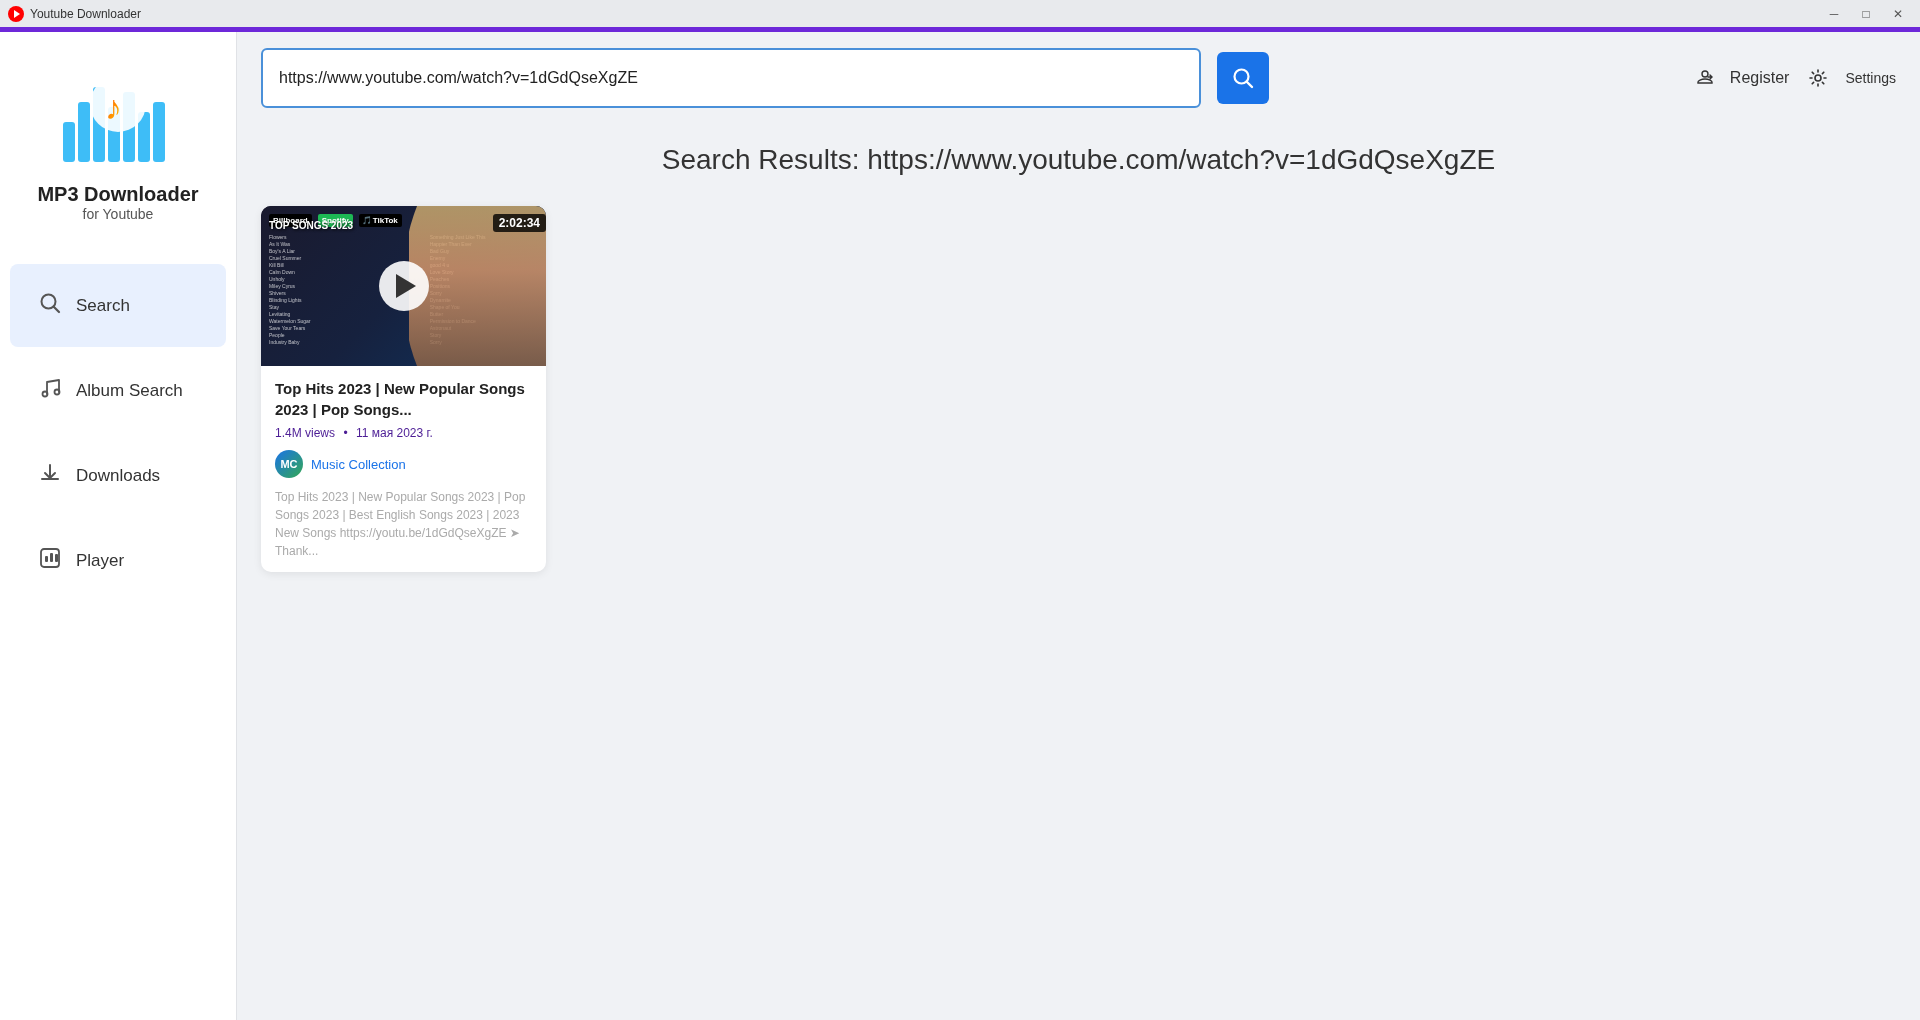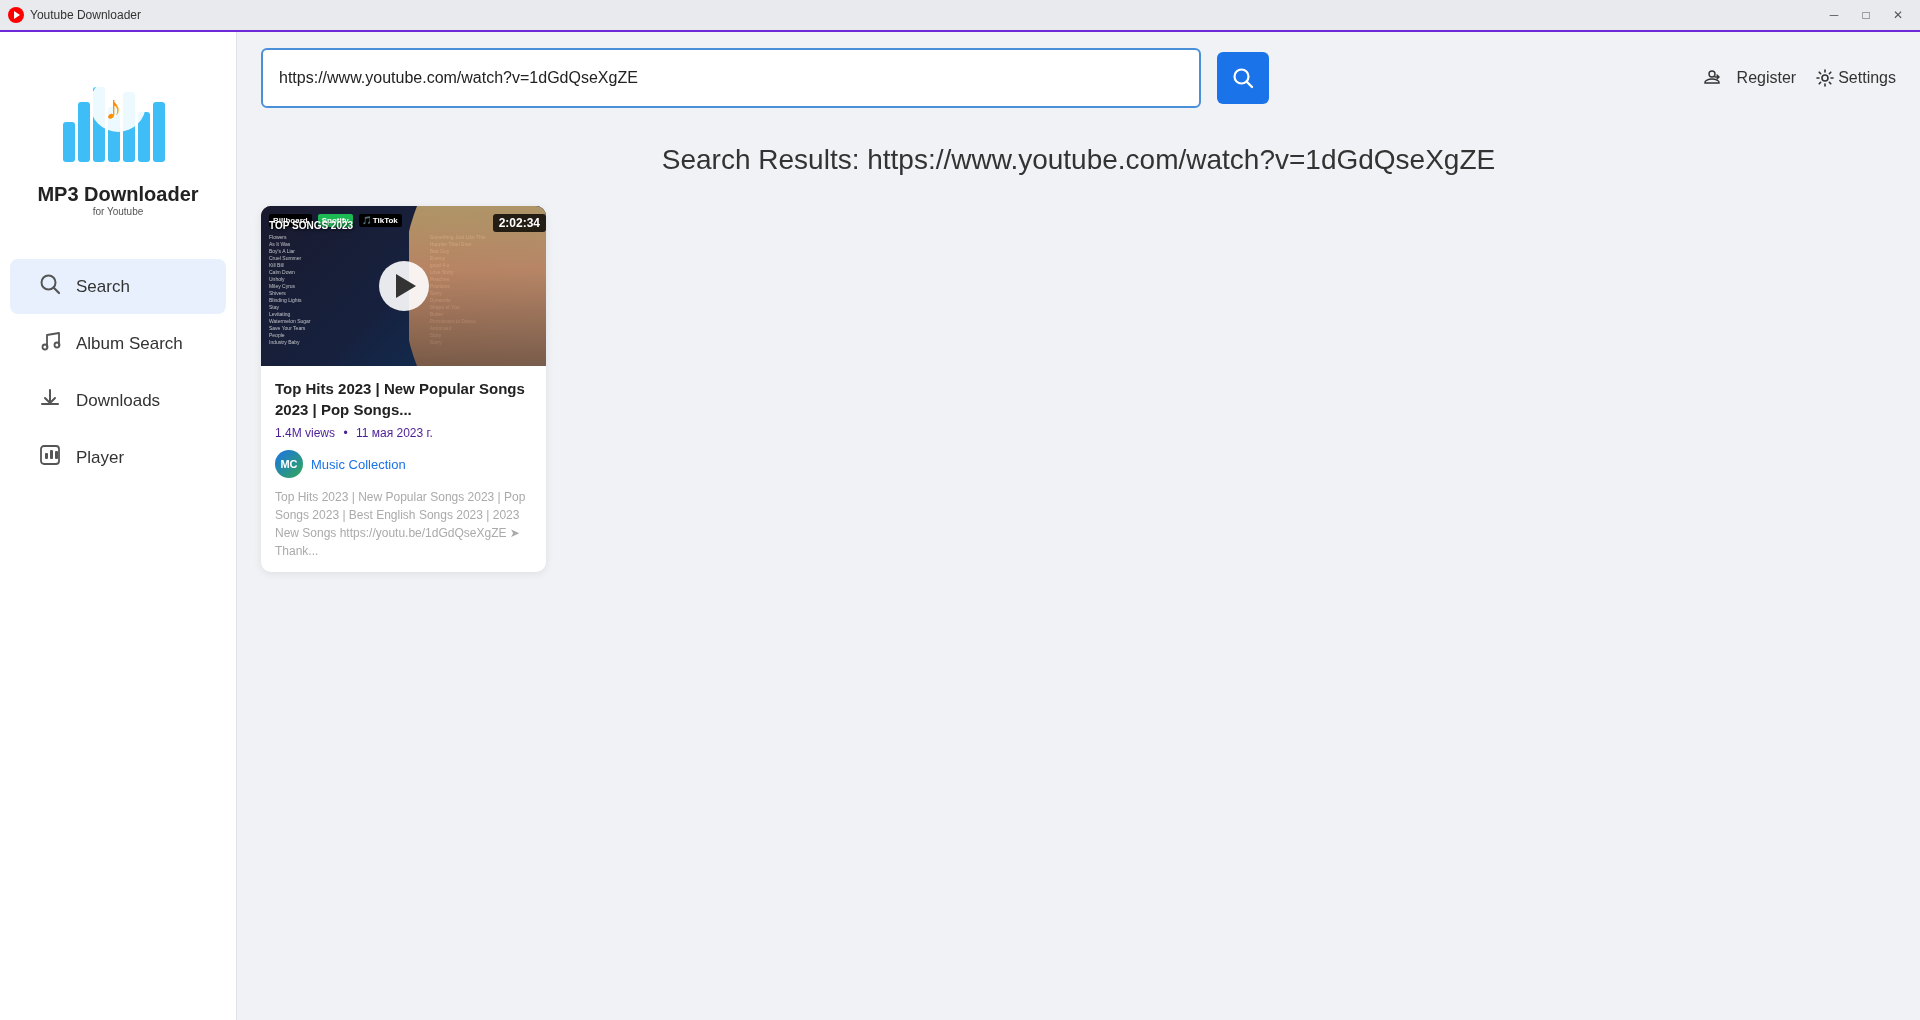--- a/index.html
+++ b/index.html
@@ -18,21 +18,21 @@
 
     
     .title-bar {
       width: 100%;
       height: 32px;
       background: #e8eaed;
       display: flex;
       align-items: center;
       justify-content: space-between;
       padding: 0 8px;
-      border-bottom: 2px solid #6d28d9;
+      border-bottom: 5px solid #6d28d9;
     }
 
     .title-bar-left {
       display: flex;
       align-items: center;
       gap: 6px;
     }
 
     .title-bar-icon {
       width: 16px;
@@ -98,35 +98,35 @@
 
     .app-name {
       font-size: 20px;
       font-weight: 700;
       color: #222;
       text-align: center;
       line-height: 1.2;
     }
 
     .app-subtitle {
-      font-size: 10px;
+      font-size: 14px;
       color: #555;
       text-align: center;
     }
 
     .nav-menu {
       width: 100%;
       padding: 10px 0;
     }
 
     .nav-item {
       display: flex;
       align-items: center;
       gap: 14px;
-      padding: 14px 28px;
+      padding: 28px 28px;
       cursor: pointer;
       border-radius: 8px;
       margin: 2px 10px;
       transition: background 0.15s;
     }
 
     .nav-item.active {
       background: #e8f0fe;
     }
 
@@ -208,25 +208,25 @@
       border: none;
       cursor: pointer;
       font-size: 16px;
       color: #333;
       font-weight: 500;
     }
 
     .settings-btn {
       display: flex;
       align-items: center;
-      gap: 4px;
+      gap: 18px;
       background: transparent;
       border: none;
       cursor: pointer;
-      font-size: 16px;
+      font-size: 14px;
       color: #333;
       font-weight: 500;
     }
 
     
     .content-area {
       flex: 1;
       padding: 10px 24px;
       overflow-y: auto;
       position: relative;

